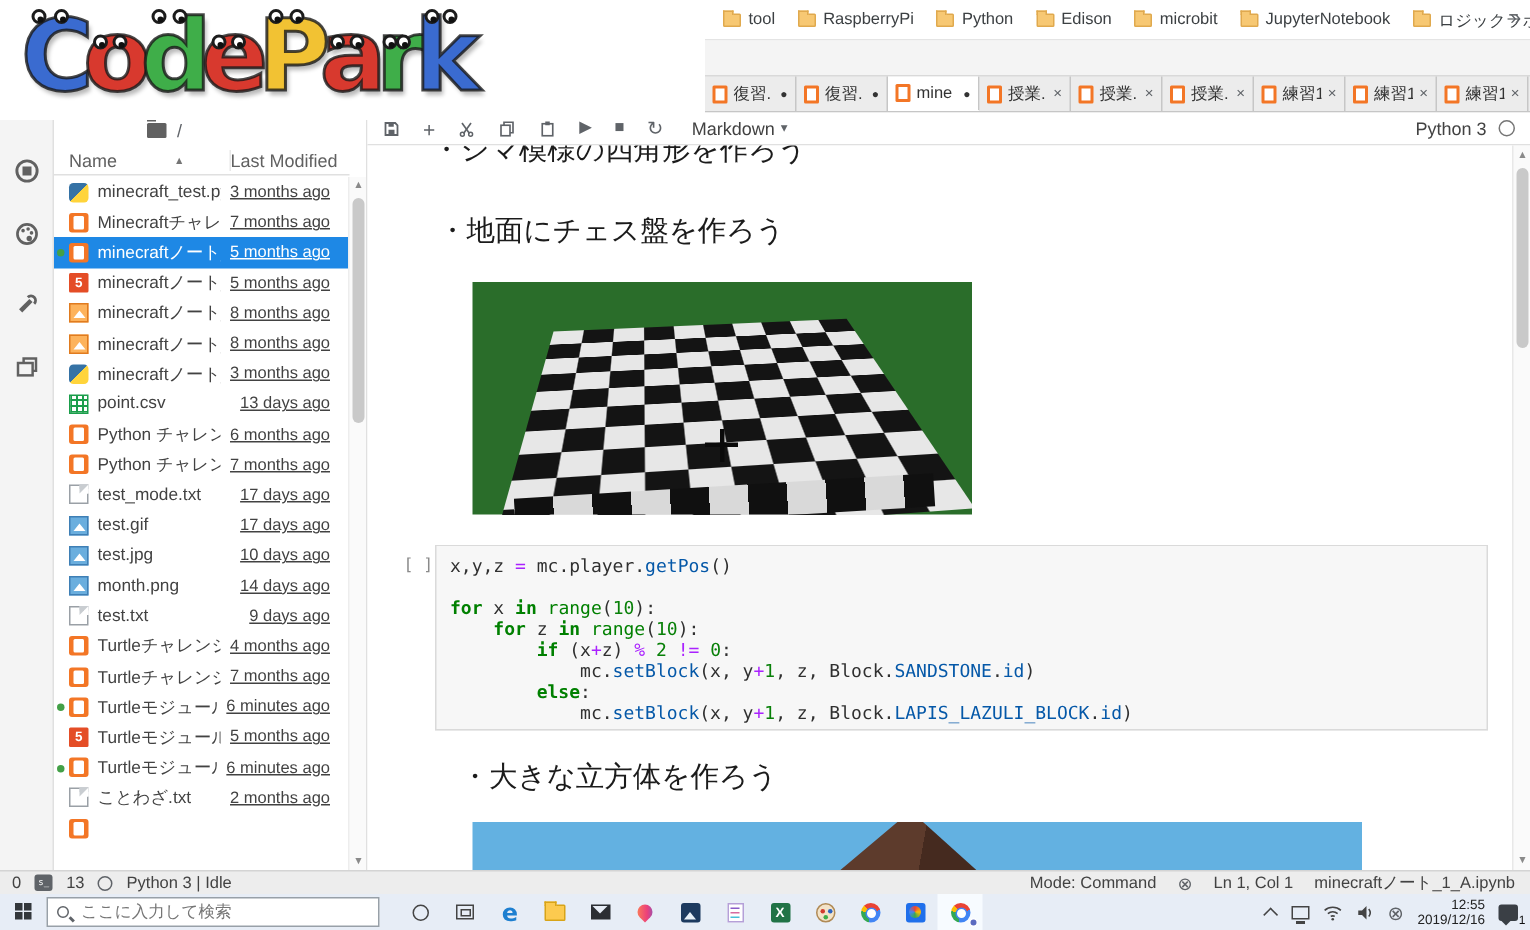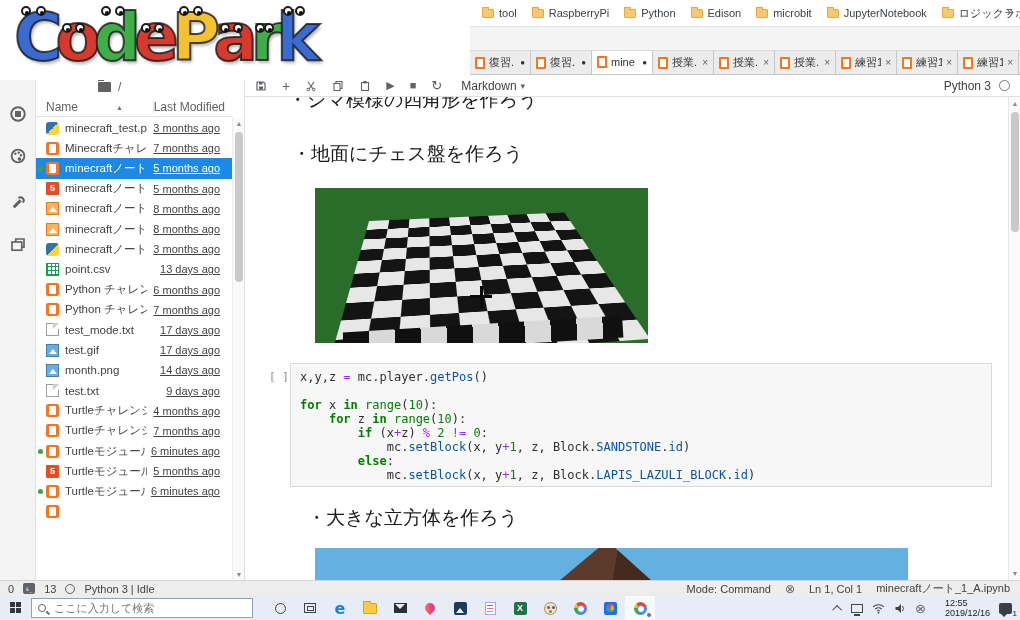--- a/index.html
+++ b/index.html
@@ -149,21 +149,21 @@
   .paint::after{content:"";position:absolute;left:2px;top:3px;width:3px;height:3px;border-radius:50%;background:#d23b2e;box-shadow:5px 0 0 #2b63c1,2px 4px 0 #3fae49;}
   .chrome{width:13px;height:13px;border-radius:50%;background:conic-gradient(from -45deg,#ea4335 0 33%,#4285f4 33% 66%,#34a853 66% 90%,#fbbc05 90%);position:relative;}
   .chrome::after{content:"";position:absolute;left:3.5px;top:3.5px;width:6px;height:6px;background:#fff;border:1px solid #4285f4;border-radius:50%;}
   .store{width:13px;height:13px;background:#1f6feb;border-radius:2px;position:relative;}
   .store::after{content:"";position:absolute;left:2.5px;top:2.5px;width:8px;height:8px;border-radius:50%;background:conic-gradient(#ea4335,#fbbc05,#34a853,#4285f4,#ea4335);}
   .badge-purp{position:absolute;right:3px;bottom:2px;width:6px;height:6px;background:#5c6bc0;border-radius:50%;border:1px solid #fff;}
   .tray{margin-left:auto;display:flex;align-items:center;gap:9px;padding-right:8px;}
   .chev{width:7px;height:7px;border-left:1.5px solid #444;border-top:1.5px solid #444;transform:rotate(45deg) translateY(2px);}
   .pcnet{width:12px;height:9px;border:1.5px solid #444;position:relative;}
   .pcnet::after{content:"";position:absolute;left:2px;bottom:-4px;width:6px;height:1.5px;background:#444;}
-  .clockbox{font-size:9px;line-height:10px;color:#222;margin-left:10px;}
+  .clockbox{text-align:right;font-size:9px;line-height:10px;color:#222;}
   .notif{width:13px;height:11px;background:#3a3f45;border-radius:2px;position:relative;}
   .notif::after{content:"";position:absolute;left:2px;bottom:-3px;border-left:3px solid transparent;border-right:3px solid transparent;border-top:3px solid #3a3f45;}
   .notif .ncount{position:absolute;right:-5px;bottom:-4px;font-size:8px;color:#111;background:transparent;}
   svg.ic{display:block;}
 </style>
 </head>
 <body>
 
 <div id="app">
 
@@ -352,20 +352,25 @@
           <span class="fname">test_mode.txt</span>
           <span class="fdate">17 days ago</span>
         </div>
         <div class="frow">
           <span class="fi fi-image-blue"></span>
           <span class="fname">test.gif</span>
           <span class="fdate">17 days ago</span>
         </div>
         <div class="frow">
           <span class="fi fi-image-blue"></span>
+          <span class="fname">test.jpg</span>
+          <span class="fdate">10 days ago</span>
+        </div>
+        <div class="frow">
+          <span class="fi fi-image-blue"></span>
           <span class="fname">month.png</span>
           <span class="fdate">14 days ago</span>
         </div>
         <div class="frow">
           <span class="fi fi-file"></span>
           <span class="fname">test.txt</span>
           <span class="fdate">9 days ago</span>
         </div>
         <div class="frow">
           <span class="fi fi-notebook"></span>
@@ -386,20 +391,25 @@
         <div class="frow">
           <span class="fi fi-html"></span>
           <span class="fname">Turtleモジュールノ...</span>
           <span class="fdate">5 months ago</span>
         </div>
         <div class="frow">
           <span class="gdot"></span>
           <span class="fi fi-notebook"></span>
           <span class="fname">Turtleモジュールノ...</span>
           <span class="fdate">6 minutes ago</span>
+        </div>
+        <div class="frow">
+          <span class="fi fi-file"></span>
+          <span class="fname">ことわざ.txt</span>
+          <span class="fdate">2 months ago</span>
         </div>
         <div class="frow">
           <span class="fi fi-notebook"></span>
           <span class="fname"></span>
           <span class="fdate"></span>
         </div>
       </div>
     <div class="fp-scroll">
       <div class="sarrow" style="top:2px">▲</div>
       <div class="sthumb" style="top:14px;height:150px"></div>

